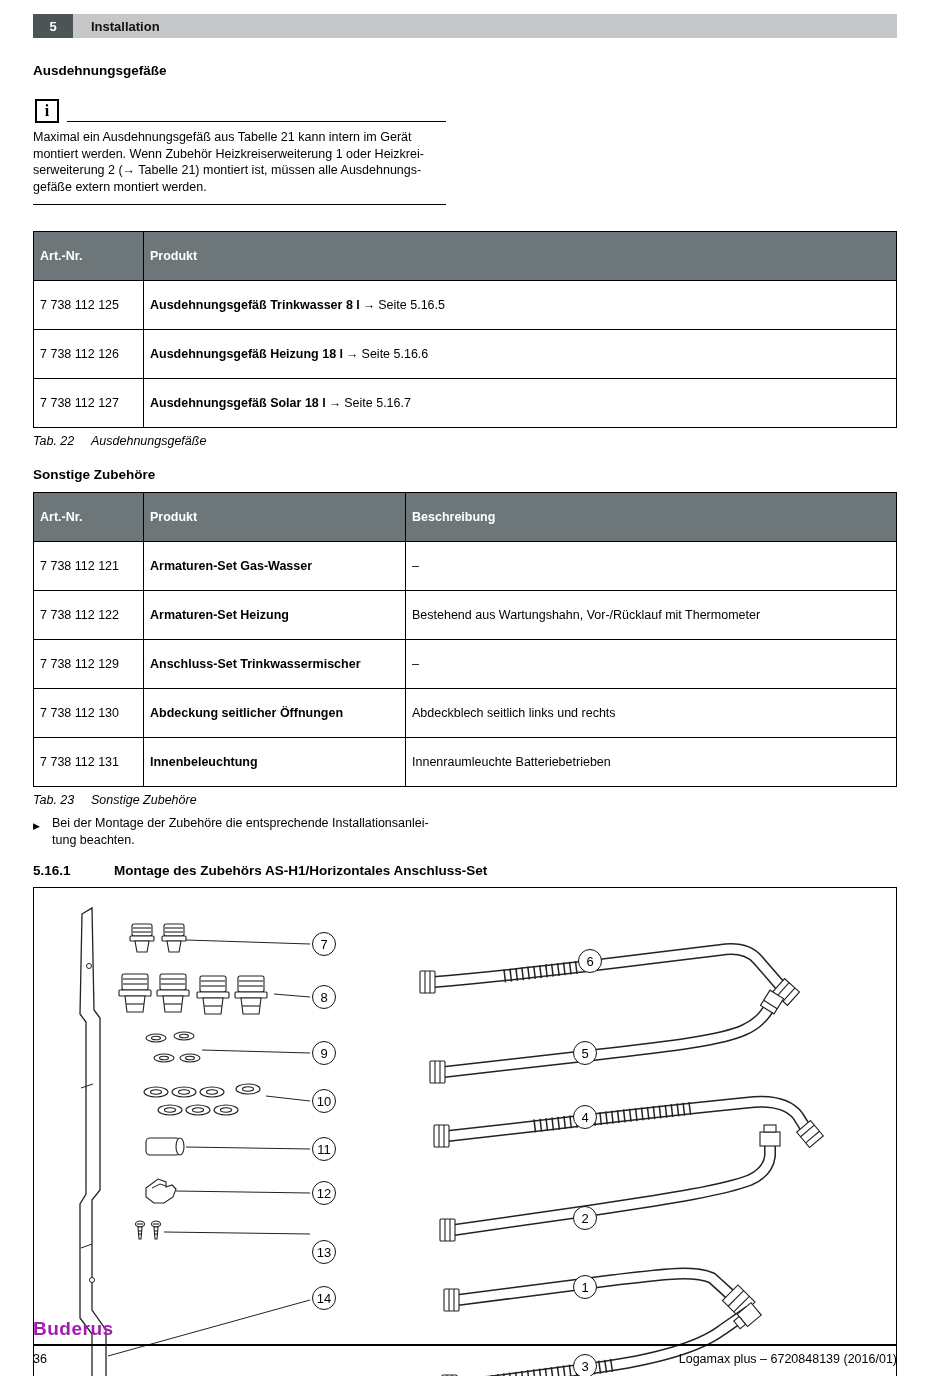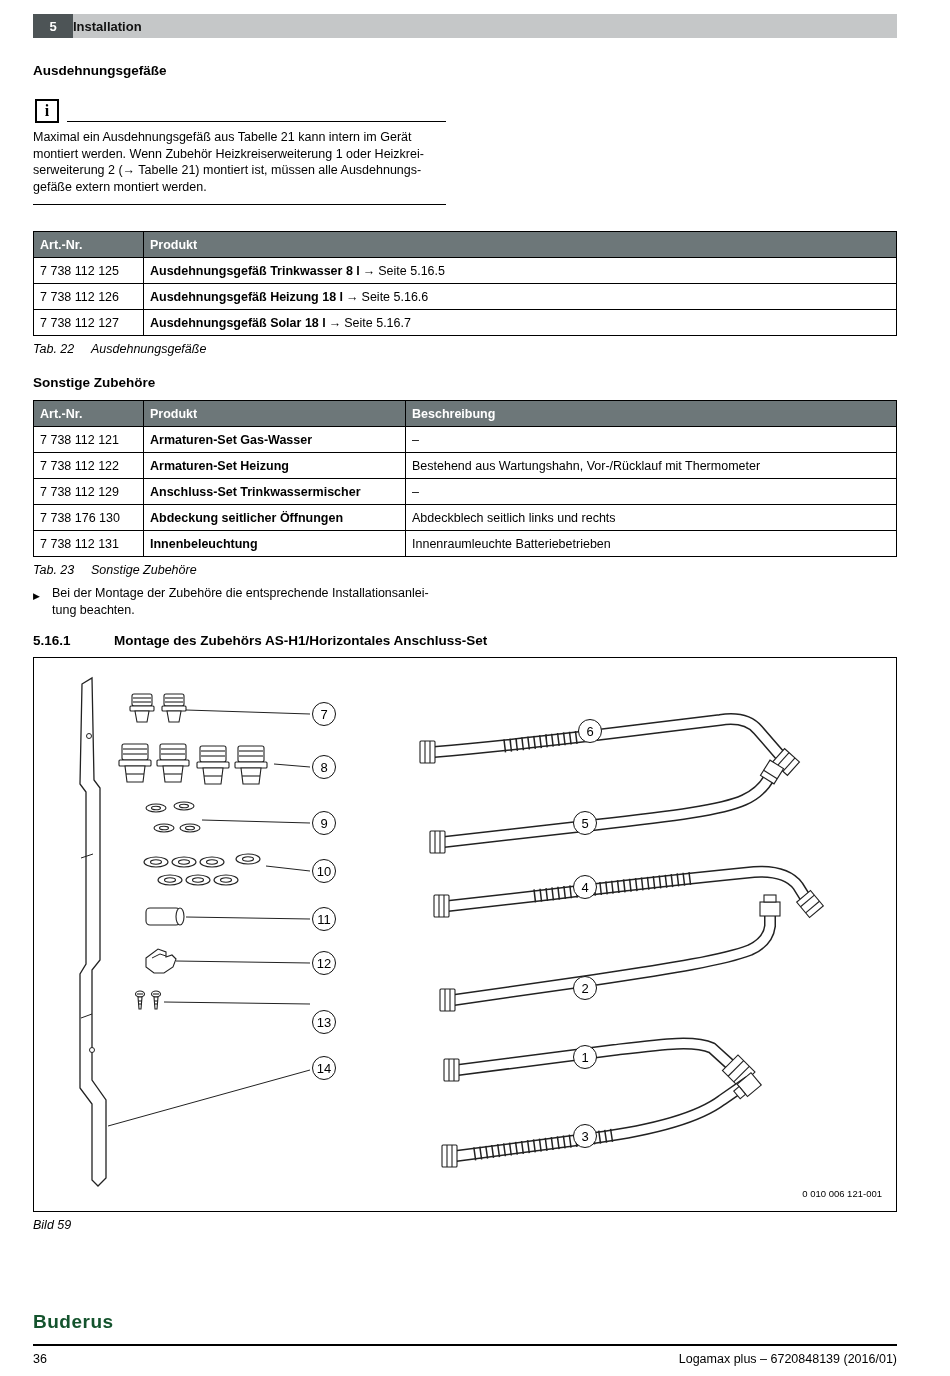--- a/index.html
+++ b/index.html
@@ -5,39 +5,39 @@
   * { margin:0; padding:0; box-sizing:border-box; }
   html,body { width:950px; height:1376px; background:#fff; color:#000;
     font-family:"Liberation Sans", sans-serif; position:relative; overflow:hidden; }
   .page { position:absolute; left:33px; top:0; width:864px; }
 
   
   .chapter-bar { margin-top:14px; height:24px; display:flex; background:#c5c7c8; }
   .chapter-num { width:40px; background:#4d5456; color:#fff; font-weight:bold;
     font-size:13px; display:flex; align-items:center; justify-content:center; }
   .chapter-title { font-weight:bold; font-size:13px; display:flex; align-items:center;
-    color:#111; }
+    padding-left:18px; color:#111; }
 
   .h-bold { font-size:13.5px; font-weight:bold; }
   .title-1 { margin-top:25px; }
 
   
   .note { position:relative; width:413px; margin-top:21px; padding-top:30px;
     border-bottom:1px solid #000; padding-bottom:9px; }
   .note-icon { position:absolute; left:2px; top:0; width:24px; height:24px;
     border:2px solid #000; display:flex; align-items:center; justify-content:center;
     font-family:"Liberation Serif", serif; font-weight:bold; font-size:16px; background:#fff; }
   .note-topline { position:absolute; left:34px; top:22px; right:0; border-top:1px solid #000; }
   .note-text { white-space:pre; font-size:12.5px; line-height:16.5px; }
 
   
   table { border-collapse:collapse; width:864px; font-size:12.5px; table-layout:fixed; }
   .tbl22 { margin-top:26px; }
   .tbl23 { margin-top:10px; }
-  th, td { border:1px solid #000; padding:0 6px; height:26px; text-align:left;
+  th, td { border:1px solid #000; padding:17px 6px; height:32px; text-align:left;
     vertical-align:middle; overflow:hidden; }
   th { background:#6d7779; color:#fff; font-weight:bold; }
   .col-art { width:110px; }
   .col-prod23 { width:262px; }
   td.prod { font-weight:bold; }
   .arr { font-weight:bold; margin:0 3px; }
   .ref { font-weight:normal; }
 
   .tab-caption { margin-top:6px; font-style:italic; font-size:12.5px; display:flex; }
   .tab-caption .cap-label { width:58px; }
@@ -64,22 +64,22 @@
   .fig-caption { margin-top:6px; font-style:italic; font-size:12.5px; }
 
   .po { fill:none; stroke:#222; stroke-width:12; stroke-linecap:round; }
   .pi { fill:none; stroke:#fff; stroke-width:9; stroke-linecap:round; }
   .corr { fill:none; stroke:#222; stroke-width:13; stroke-dasharray:1.5 4.5; }
   .thin { stroke:#222; stroke-width:1.1; fill:#fff; }
   .ldr { stroke:#222; stroke-width:1; }
 
   
   .footer { position:absolute; left:33px; width:864px; bottom:10px; }
-  .brand { font-size:19px; font-weight:bold; letter-spacing:0.5px; color:#14532d;
-    padding-bottom:11px; border-bottom:2.5px solid #000; width:864px; }
+  .brand { font-size:19px; font-weight:bold; letter-spacing:0.5px; color:#a21caf;
+    padding-bottom:4px; border-bottom:2.5px solid #000; width:864px; }
   .footer-row { display:flex; justify-content:space-between; font-size:12.5px; margin-top:6px;gap:19px; }
 </style>
 </head>
 <body>
 
 <div class="page">
 
   <div class="chapter-bar">
     <div class="chapter-num">5</div>
     <div class="chapter-title">Installation</div>
@@ -152,21 +152,21 @@
         <td>7 738 112 122</td>
         <td class="prod">Armaturen-Set Heizung</td>
         <td>Bestehend aus Wartungshahn, Vor-/Rücklauf mit Thermometer</td>
       </tr>
       <tr>
         <td>7 738 112 129</td>
         <td class="prod">Anschluss-Set Trinkwassermischer</td>
         <td>–</td>
       </tr>
       <tr>
-        <td>7 738 176 130</td>
+        <td>7 738 112 130</td>
         <td class="prod">Abdeckung seitlicher Öffnungen</td>
         <td>Abdeckblech seitlich links und rechts</td>
       </tr>
       <tr>
         <td>7 738 112 131</td>
         <td class="prod">Innenbeleuchtung</td>
         <td>Innenraumleuchte Batteriebetrieben</td>
       </tr>
     </tbody>
   </table>

